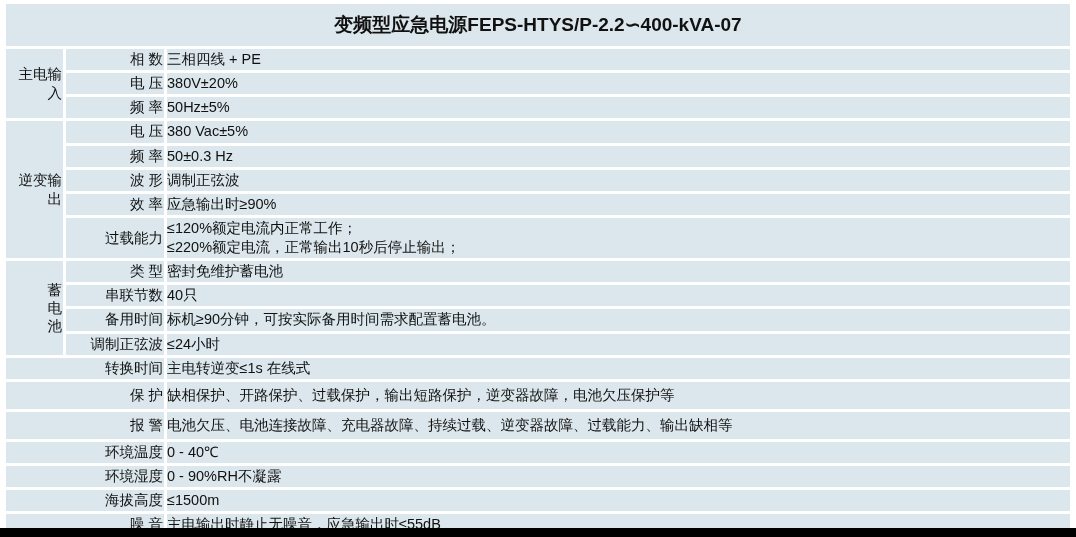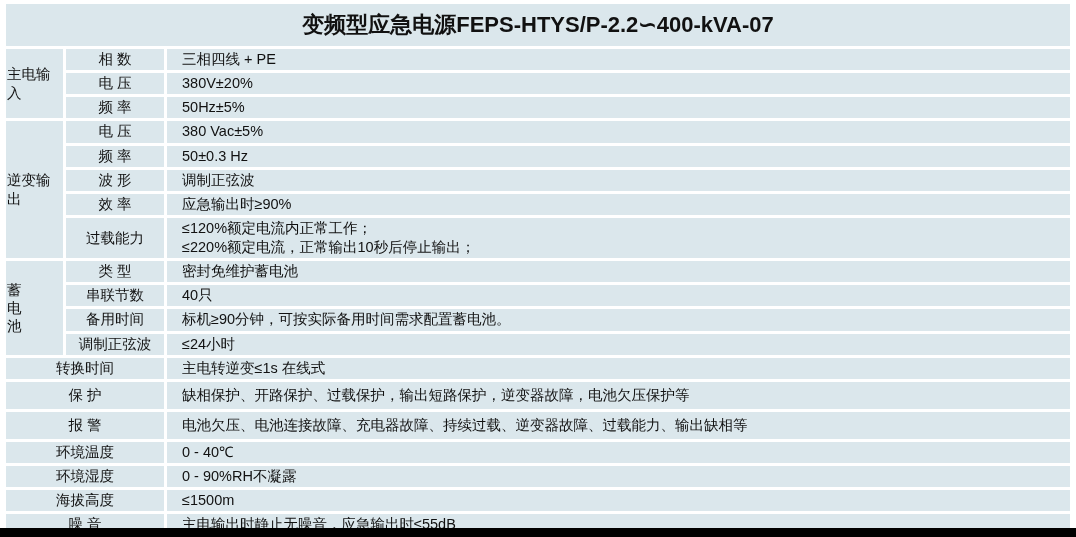--- a/index.html
+++ b/index.html
@@ -22,33 +22,33 @@
   }
   td {
     background: #dbe7ec;
     font-size: 14.5px;
     vertical-align: middle;
     overflow: hidden;
   }
   td.title-cell {
     text-align: center;
     font-weight: bold;
-    font-size: 22px;
+    font-size: 19px;
     height: 40px;
   }
   td.group {
-    text-align: left;
+    text-align: right;
     line-height: 1.25;
   }
   td.lbl {
-    text-align: center;
+    text-align: right;
     margin-left: 36px;
   }
   td.val {
-    padding-left: 15px;
+    padding-left: 0;
     white-space: pre-line;
     line-height: 1.32;
   }
   .b { font-weight: normal; }
   .wrap4 {
     display: inline-block;
     width: 3.35em;
     word-break: break-all;
     line-height: 1.3;
   }

